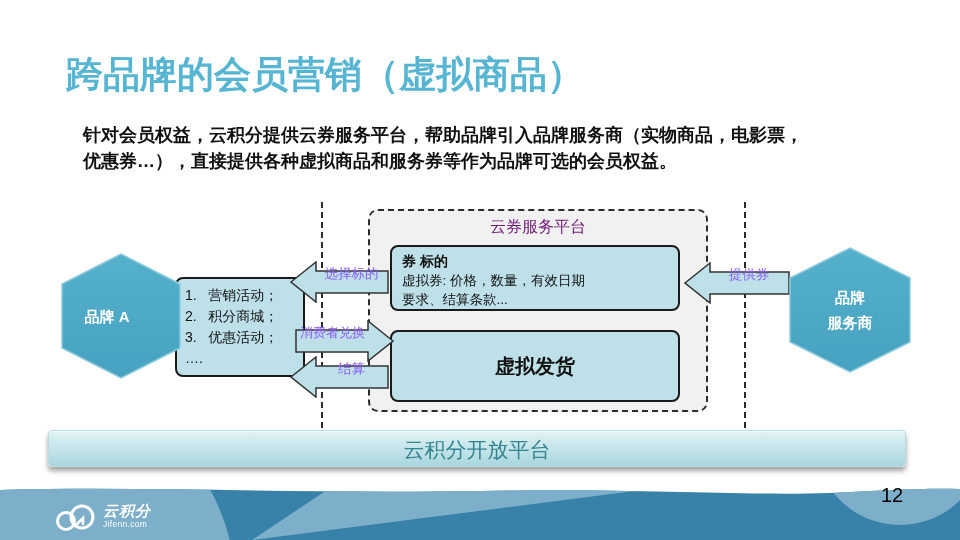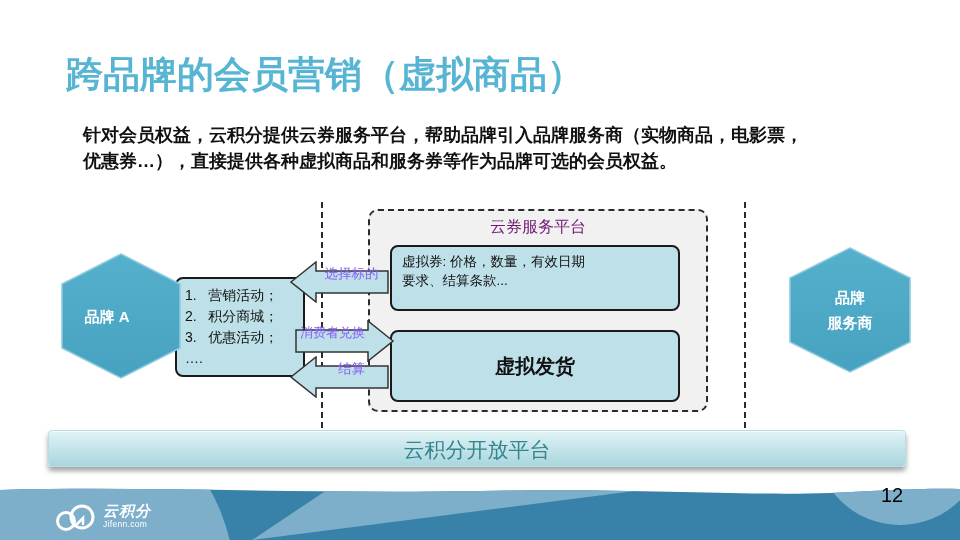--- a/index.html
+++ b/index.html
@@ -98,20 +98,21 @@
     <div class="line">针对会员权益，云积分提供云券服务平台，帮助品牌引入品牌服务商（实物商品，电影票，</div>
     <div class="line">优惠券…），直接提供各种虚拟商品和服务券等作为品牌可选的会员权益。</div>
   </div>
 
   <div class="vdash left"></div>
   <div class="vdash right"></div>
 
   <div class="platform">
     <div class="platform-title">云券服务平台</div>
     <div class="teal-box coupon-box">
+      <div class="b-title">券 标的</div>
       <div class="b-line">虚拟券: 价格，数量，有效日期</div>
       <div class="b-line">要求、结算条款...</div>
     </div>
     <div class="teal-box delivery-box">虚拟发货</div>
   </div>
 
   <div class="list-box">
     <div class="li">1.   营销活动；</div>
     <div class="li">2.   积分商城；</div>
     <div class="li">3.   优惠活动；</div>
@@ -132,20 +133,26 @@
     <div class="arrow-label" style="font-size:13px;">消费者兑换</div>
   </div>
 
   <div class="arrow point-left" style="left:290px; top:356px; width:99px; height:42px;">
     <svg width="99" height="42" viewBox="0 0 99 42">
       <polygon points="1,21 26,1 26,10 98,10 98,32 26,32 26,41" fill="#bee1e9" stroke="#333" stroke-width="1.5"></polygon>
     </svg>
     <div class="arrow-label">结算</div>
   </div>
 
+  <div class="arrow point-left" style="left:684px; top:262px; width:106px; height:42px;">
+    <svg width="106" height="42" viewBox="0 0 106 42">
+      <polygon points="1,21 26,1 26,10 105,10 105,32 26,32 26,41" fill="#bee1e9" stroke="#333" stroke-width="1.5"></polygon>
+    </svg>
+    <div class="arrow-label">提供券</div>
+  </div>
 
   <div class="hex" style="left:47px; top:253px; width:120px; height:126px;padding-left:14px;">
     <svg width="120" height="126" viewBox="0 0 120 126">
       <defs>
         <linearGradient id="hexg1" x1="0" y1="0" x2="0" y2="1">
           <stop offset="0" stop-color="#55b0cc"></stop>
             <stop offset="1" stop-color="#46a2c0"></stop>
         </linearGradient>
       </defs>
       <polygon points="60,1 119,31 119,95 60,125 1,95 1,31" fill="url(#hexg1)" stroke="#8ecadd" stroke-width="1.5"></polygon>

